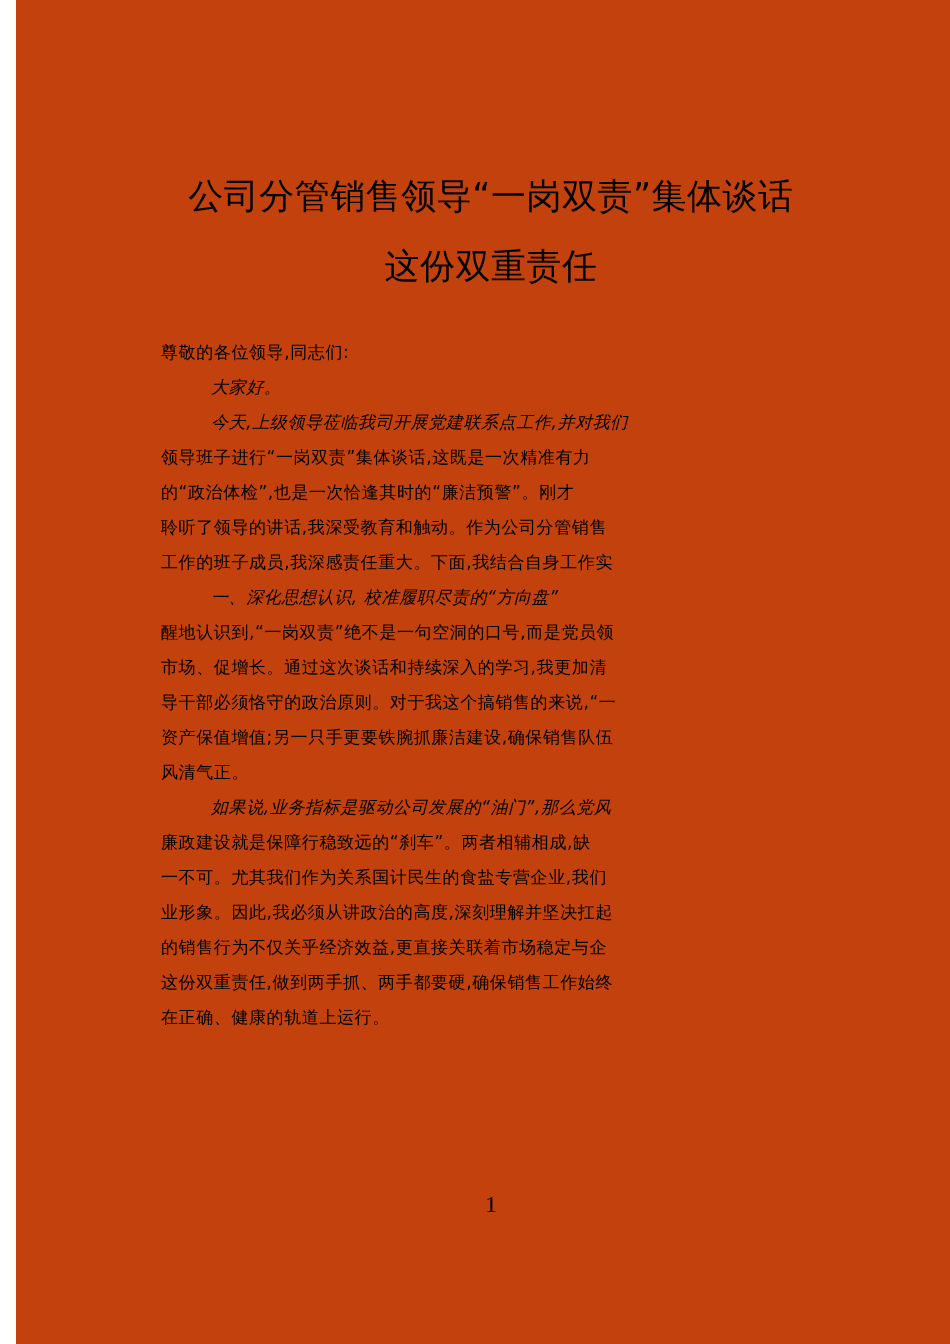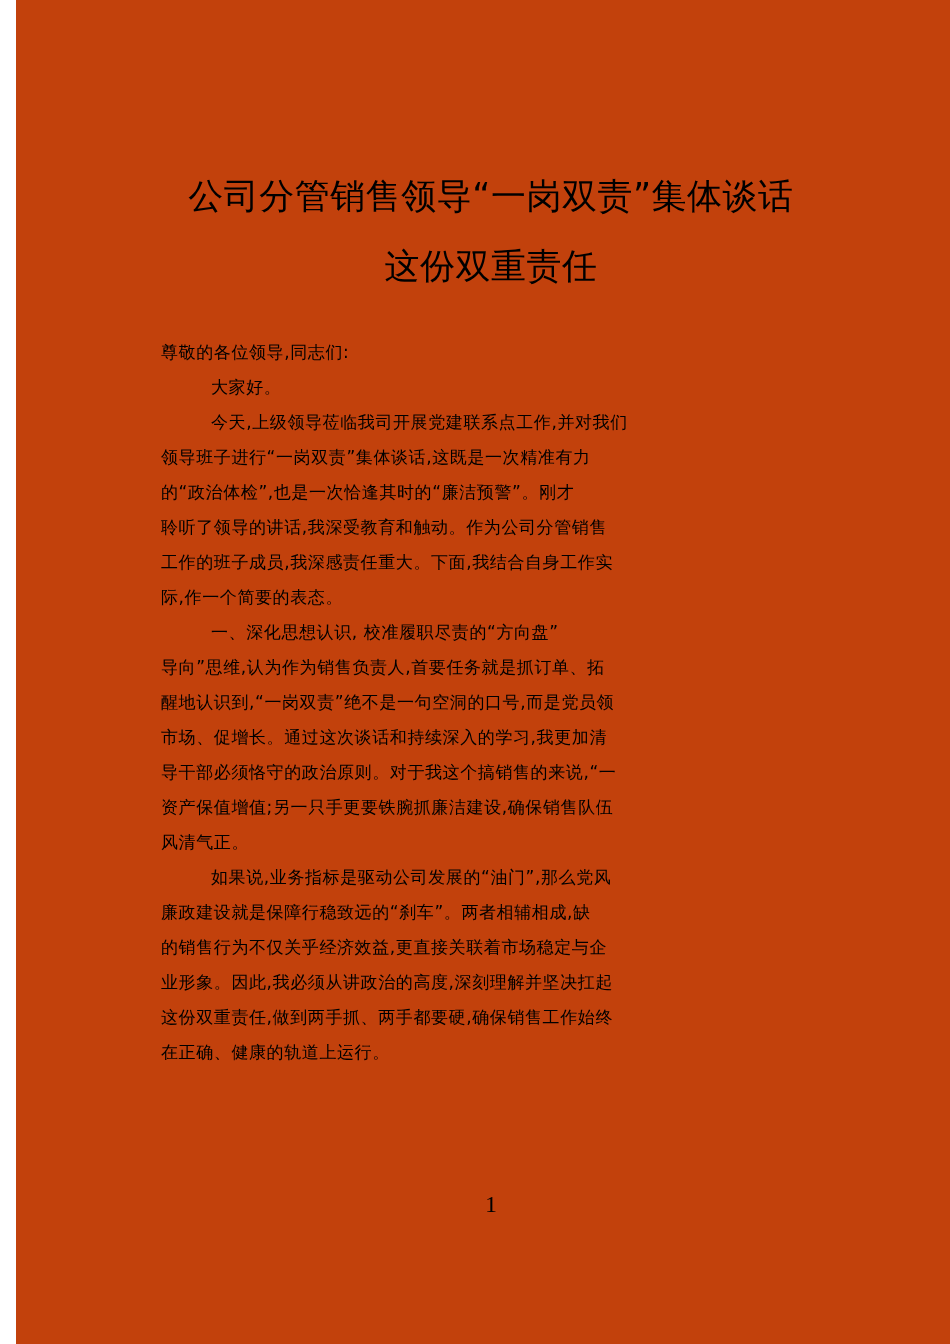--- a/index.html
+++ b/index.html
@@ -39,21 +39,21 @@
       top: 335px;
       width: 670px;
     }
     .line {
       height: 35px;
       line-height: 35px;
       font-size: 17px;
       white-space: nowrap;
       letter-spacing: 0.6px;
     }
-    .indent { padding-left: 50px; }
+    .indent { padding-left: 50px; font-style: italic; }
     .page-number {
       position: absolute;
       left: 0;
       width: 950px;
       top: 1190px;
       text-align: center;
       font-family: "Liberation Serif", "DejaVu Serif", serif;
       font-size: 24px;
       line-height: 28px;
     }
@@ -69,38 +69,37 @@
   <div class="body">
     <div class="line">尊敬的各位领导,同志们:</div>
     <div class="line indent">大家好。</div>
 
     <div>
       <div class="line indent">今天,上级领导莅临我司开展党建联系点工作,并对我们</div>
       <div class="line">领导班子进行“一岗双责”集体谈话,这既是一次精准有力</div>
       <div class="line">的“政治体检”,也是一次恰逢其时的“廉洁预警”。刚才</div>
       <div class="line">聆听了领导的讲话,我深受教育和触动。作为公司分管销售</div>
       <div class="line">工作的班子成员,我深感责任重大。下面,我结合自身工作实</div>
-      <div class="line">际,作一个简要的表态。</div>
     </div>
 
     <div class="line indent">一、深化思想认识, 校准履职尽责的“方向盘”</div>
 
     <div>
-      <div class="line">导向”思维,认为作为销售负责人,首要任务就是抓订单、拓</div>
       <div class="line">醒地认识到,“一岗双责”绝不是一句空洞的口号,而是党员领</div>
       <div class="line">市场、促增长。通过这次谈话和持续深入的学习,我更加清</div>
       <div class="line">导干部必须恪守的政治原则。对于我这个搞销售的来说,“一</div>
       <div class="line">资产保值增值;另一只手更要铁腕抓廉洁建设,确保销售队伍</div>
       <div class="line">风清气正。</div>
     </div>
 
     <div>
       <div class="line indent">如果说,业务指标是驱动公司发展的“油门”,那么党风</div>
       <div class="line">廉政建设就是保障行稳致远的“刹车”。两者相辅相成,缺</div>
+      <div class="line">一不可。尤其我们作为关系国计民生的食盐专营企业,我们</div>
+      <div class="line">业形象。因此,我必须从讲政治的高度,深刻理解并坚决扛起</div>
       <div class="line">的销售行为不仅关乎经济效益,更直接关联着市场稳定与企</div>
-      <div class="line">业形象。因此,我必须从讲政治的高度,深刻理解并坚决扛起</div>
       <div class="line">这份双重责任,做到两手抓、两手都要硬,确保销售工作始终</div>
       <div class="line">在正确、健康的轨道上运行。</div>
     </div>
   </div>
 
   <div class="page-number">1</div>
 </div>
 
 </body></html>

